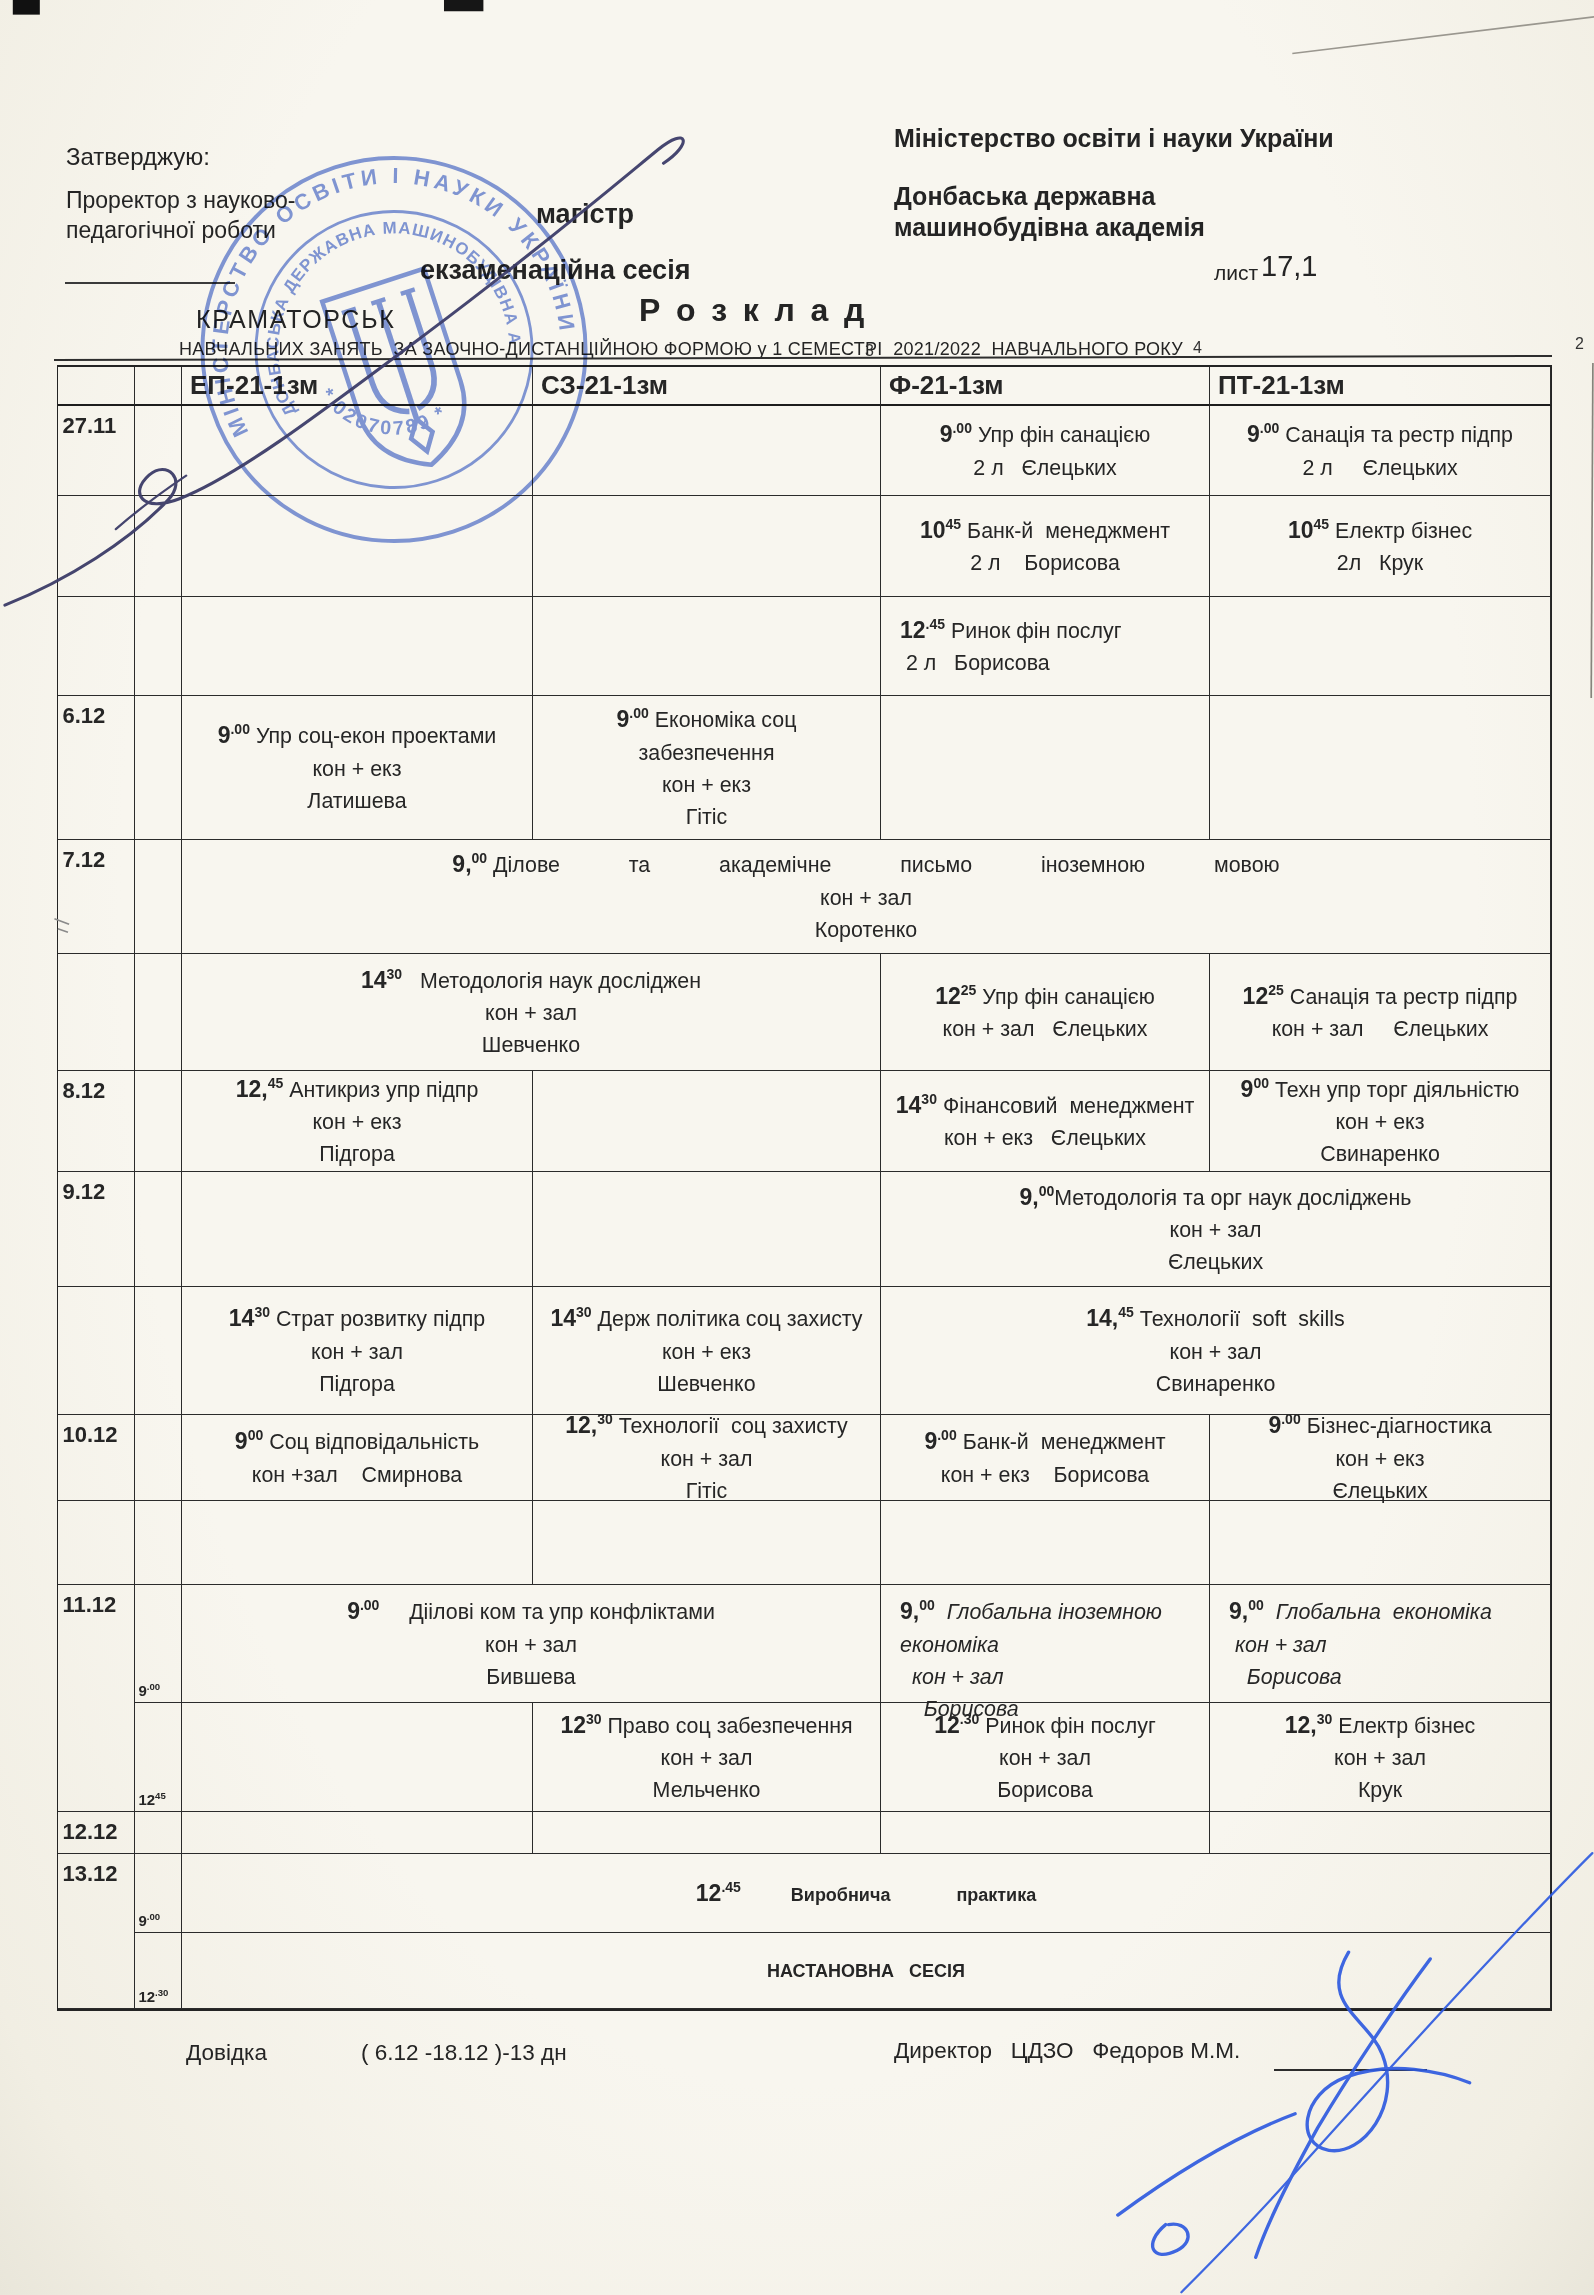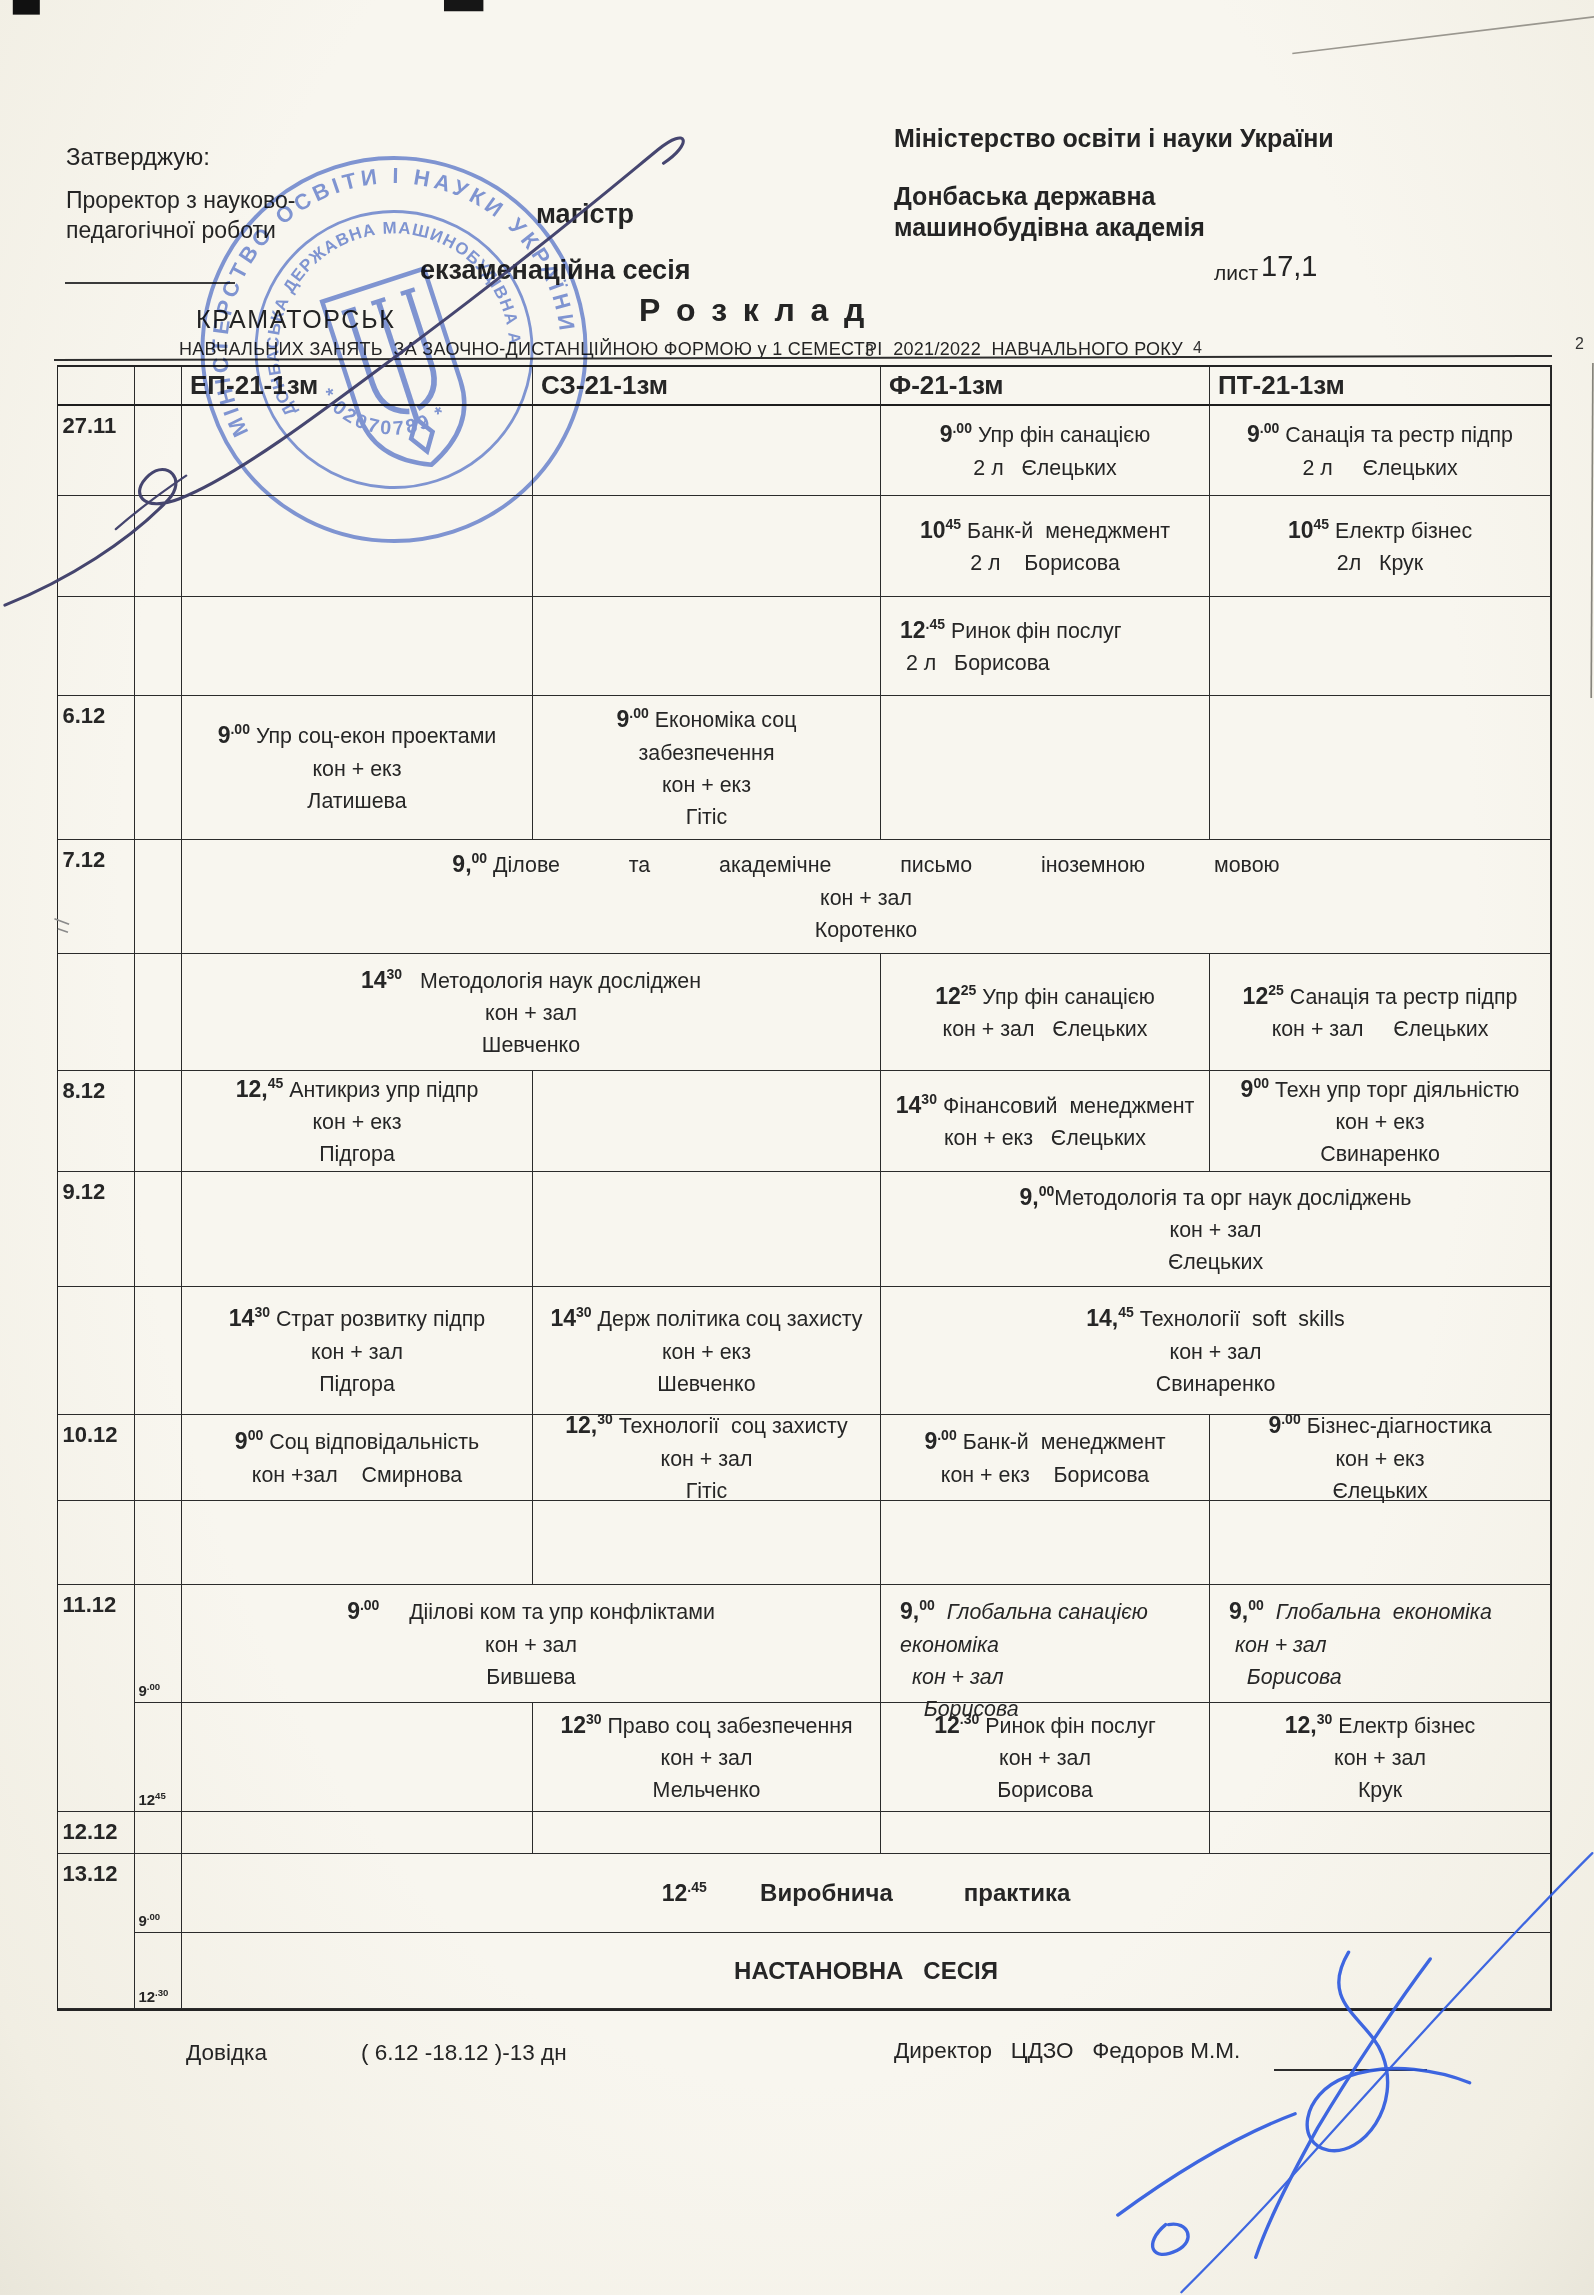--- a/index.html
+++ b/index.html
@@ -51,21 +51,21 @@
   .cell.hdrrow{border-bottom:2.8px solid #1d1d1d;}
   .cell.group{justify-content:center; align-items:flex-start; text-align:left;
     padding-left:8px; font-size:26px; font-weight:bold; box-sizing:border-box;}
   .cell.date{justify-content:flex-start; align-items:flex-start; text-align:left;
     padding:3.4px 0 0 4.5px; font-weight:bold; font-size:22px; box-sizing:border-box;}
   .cell.time{justify-content:flex-end; align-items:flex-start; text-align:left;
     padding:4.5px 0 0 3.4px; font-weight:bold; font-size:15px; box-sizing:border-box;}
   .cell.left{align-items:flex-start; text-align:left; padding-left:19px; box-sizing:border-box;}
   .cell.it{font-style:italic;}
   .cell.it .tm{font-style:normal;}
-  .cell.bold .ttl{font-weight:bold; font-size:24px;}
+  .cell.bold .ttl{font-weight:bold; font-size:18px;}
   .cell.top{justify-content:flex-start; padding-top:9px; box-sizing:border-box;}
   .tm{font-weight:bold; font-size:23px;}
   .tm sup{font-size:14px; vertical-align:super; letter-spacing:0;}
   .cell.time .tm{font-size:15px;} .cell.time .tm sup{font-size:9.6px;}
   .l1,.ln{white-space:pre-wrap;}
   .ws .ttl{word-spacing:17px;text-align:center;}
   
   #stamp{left:177px; top:127px; opacity:.58; mix-blend-mode:multiply; filter:blur(0.3px);}
   #inkTop,#inkBottom,#artifacts{left:0;top:0;pointer-events:none;}
 </style>
@@ -246,21 +246,21 @@
       <div class="cell date" style="grid-area: 13 / 1 / span 2;">11.12</div>
       <div class="cell time" style="grid-area: 13 / 2;">
         <span class="tm">9<sup>.00</sup></span>
       </div>
       <div class="cell entry" style="grid-area: 13 / 3 / auto / span 2;">
         <div class="l1"><span class="tm">9<sup>.00</sup></span> <span class="ttl">    Діілові ком та упр конфліктами</span></div>
         <div class="ln">кон + зал</div>
         <div class="ln">Бившева</div>
       </div>
       <div class="cell entry it left top" style="grid-area: 13 / 5;">
-        <div class="l1"><span class="tm">9,<sup>00</sup></span> <span class="ttl"> Глобальна санацією</span></div>
+        <div class="l1"><span class="tm">9,<sup>00</sup></span> <span class="ttl"> Глобальна іноземною</span></div>
         <div class="ln">економіка</div>
         <div class="ln">  кон + зал</div>
         <div class="ln">    Борисова</div>
       </div>
       <div class="cell entry it left top" style="grid-area: 13 / 6;">
         <div class="l1"><span class="tm">9,<sup>00</sup></span> <span class="ttl"> Глобальна  економіка</span></div>
         <div class="ln"> кон + зал</div>
         <div class="ln">   Борисова</div>
       </div>
       <div class="cell time" style="grid-area: 14 / 2;">

